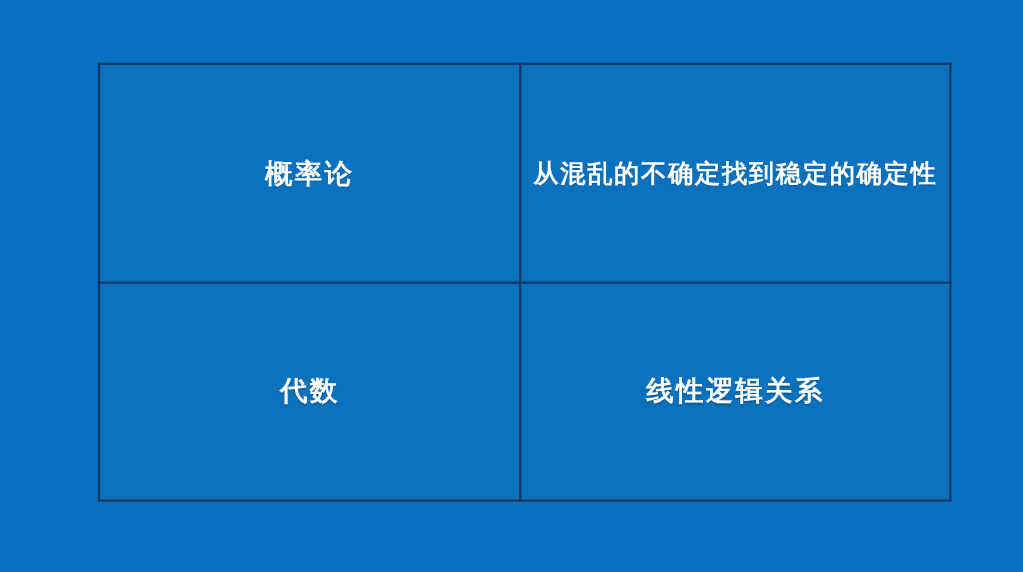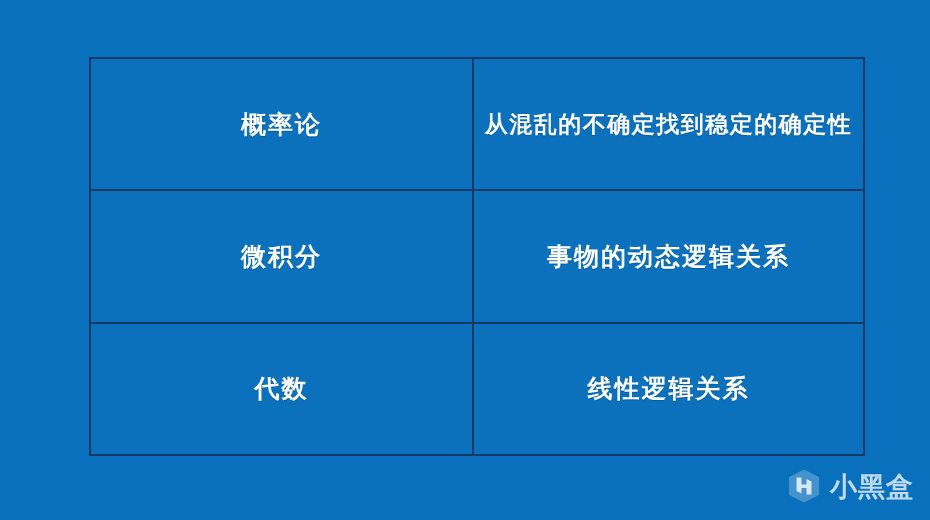--- a/index.html
+++ b/index.html
@@ -89,33 +89,20 @@
 
 <div id="slide">
 
   <table id="concept-table">
     <tbody>
       <tr>
         <td class="col-term">概率论</td>
         <td class="col-desc">从混乱的不确定找到稳定的确定性</td>
       </tr>
       <tr>
-        <td class="col-term">微积分</td>
-        <td class="col-desc">事物的动态逻辑关系</td>
-      </tr>
-      <tr>
         <td class="col-term">代数</td>
         <td class="col-desc">线性逻辑关系</td>
       </tr>
     </tbody>
   </table>
 
-  <div id="watermark">
-    <span class="wm-logo">
-      <svg class="wm-mark" viewBox="0 0 36 36" xmlns="http://www.w3.org/2000/svg" aria-hidden="true">
-        <path d="M18 1.5 L33 9 L33 27 L18 34.5 L3 27 L3 9 Z" fill="#4a97cf"></path>
-        <path d="M10.5 9.5 L15.5 9.5 L15.5 16.5 L20.5 16.5 L20.5 11 L25.5 13.5 L25.5 26.5 L20.5 26.5 L20.5 20 L15.5 20 L15.5 25.5 L10.5 23 Z" fill="#e8f2fa"></path>
-      </svg>
-    </span>
-    <span class="wm-text">小黑盒</span>
-  </div>
 
 </div>
 
 </body></html>

